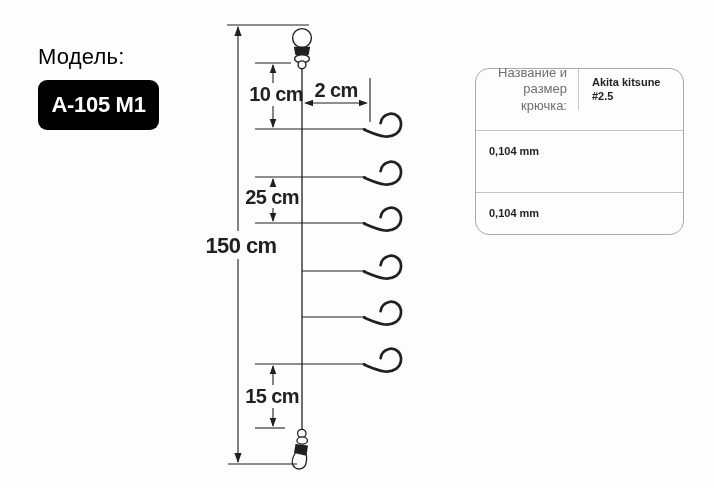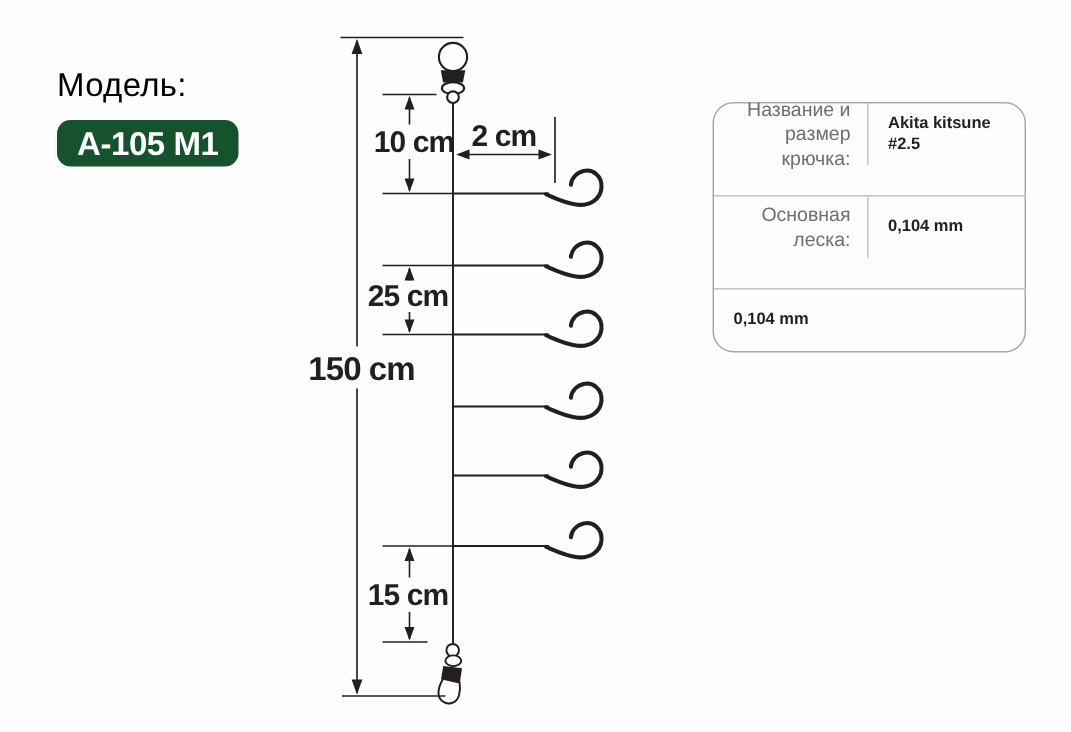--- a/index.html
+++ b/index.html
@@ -6,22 +6,22 @@
   body{
     width:714px;height:488px;position:relative;overflow:hidden;
     background:#fdfdfd;
     font-family:"Liberation Sans", sans-serif;
   }
   .model-label{
     position:absolute;left:38px;top:44px;
     font-size:22px;color:#000000;letter-spacing:0.2px;
   }
   .model-badge{
-    position:absolute;left:38px;top:80px;width:121px;height:31px;
-    background:#14532d;border-radius:9px;
+    position:absolute;left:38px;top:80px;width:121px;height:50px;
+    background:#000000;border-radius:9px;
     display:flex;align-items:center;justify-content:center;
     color:#ffffff;font-size:22px;font-weight:bold;letter-spacing:-0.3px;
   }
   .rig-svg{position:absolute;left:200px;top:10px;}
   .rig-svg text{
     font-family:"Liberation Sans", sans-serif;
     font-weight:bold;fill:#231f20;letter-spacing:-0.6px;
   }
   .spec-table{
     position:absolute;left:475px;top:68px;width:209px;height:167px;
@@ -145,19 +145,18 @@
     <path stroke-width="2.7" stroke-linecap="round" d="M 62 0.5 C 69 3.5, 75 6.5, 83 7.5 C 91.5 8.3, 98.5 3.5, 99 -4 C 99.5 -11.5, 93.5 -16.5, 87 -15 C 82 -13.7, 79 -10, 78.6 -5.8"></path>
   </g>
   </svg>
 
 <div class="spec-table">
   <div class="spec-row">
     <div class="spec-label">Название и размер крючка:</div>
     <div class="spec-value">Akita kitsune #2.5</div>
   </div>
   <div class="spec-row">
-    <div class="spec-label">Основная леска:</div>
     <div class="spec-value">0,104 mm</div>
   </div>
   <div class="spec-row">
     <div class="spec-value">0,104 mm</div>
   </div>
 </div>
 
 </body></html>

